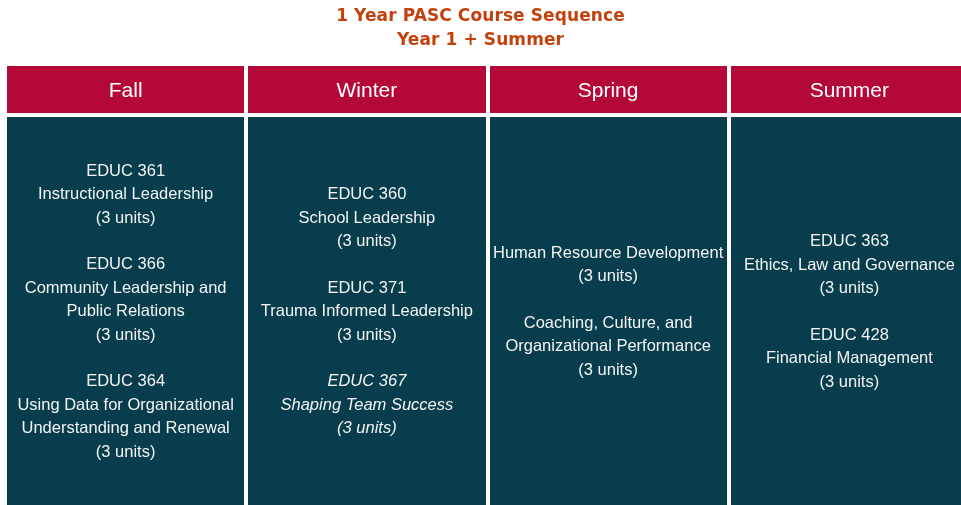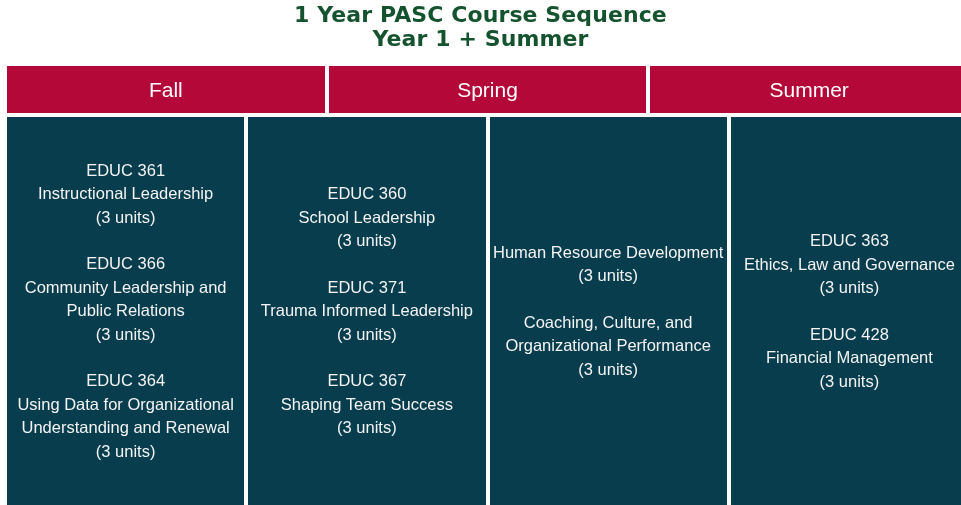--- a/index.html
+++ b/index.html
@@ -23,23 +23,23 @@
 
   
   .title-block {
     width: 961px;
     padding-top: 3px;
     text-align: center;
   }
   .title-line {
     font-family: "DejaVu Sans", sans-serif;
     font-weight: bold;
-    font-size: 22px;
+    font-size: 17px;
     line-height: 24px;
-    color: #14532d;
+    color: #c2410c;
     letter-spacing: 0.1px;
   }
 
   
   .seq-table {
     position: absolute;
     left: 7px;
     top: 66px;
     width: 961px;
     height: 439px;
@@ -93,20 +93,21 @@
     text-align: center;
     font-size: 16.5px;
     line-height: 23.5px;
     color: #f4f4f4;
   }
   .course + .course {
     margin-top: 23px;
   }
   .course.italic,
   .course.italic .course-line {
+    font-style: italic;
   }
   .course-line {
     display: block;
     white-space: nowrap;
   }
   .course-line.wrap {
     white-space: normal;
     text-align: center;
   }
 </style>
@@ -116,20 +117,21 @@
 <div id="page">
 
   <div class="title-block">
     <div class="title-line">1 Year PASC Course Sequence</div>
     <div class="title-line">Year 1 + Summer</div>
   </div>
 
   <div class="seq-table">
     <div class="header-row">
       <div class="header-cell">Fall</div>
+      <div class="header-cell">Winter</div>
       <div class="header-cell">Spring</div>
       <div class="header-cell">Summer</div>
     </div>
 
     <div class="body-row">
       <div class="body-cell">
         <div class="course-list">
             <div class="course">
               <span class="course-line">EDUC 361</span>
               <span class="course-line wrap">Instructional Leadership</span>

